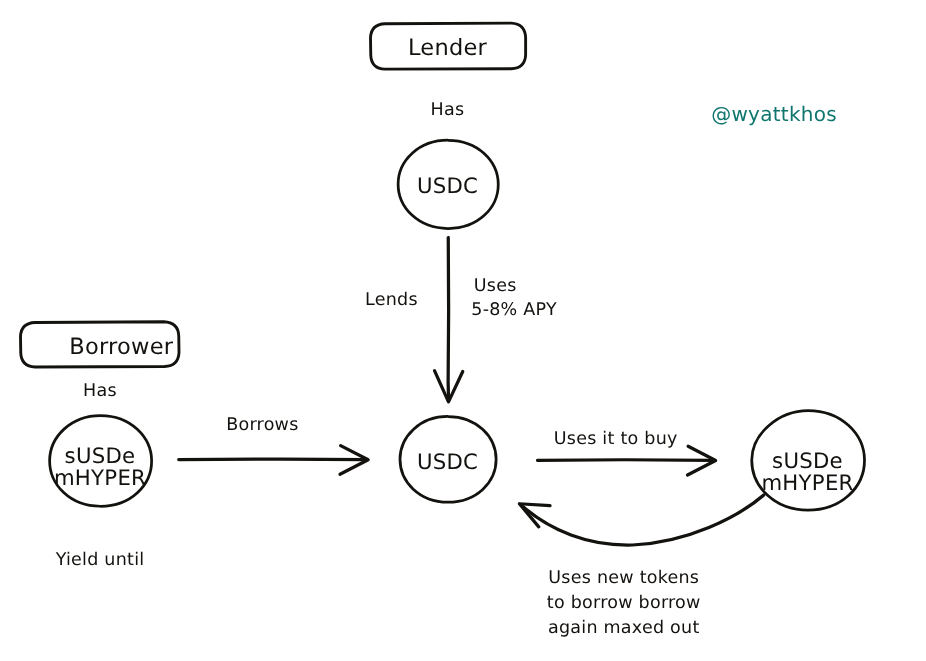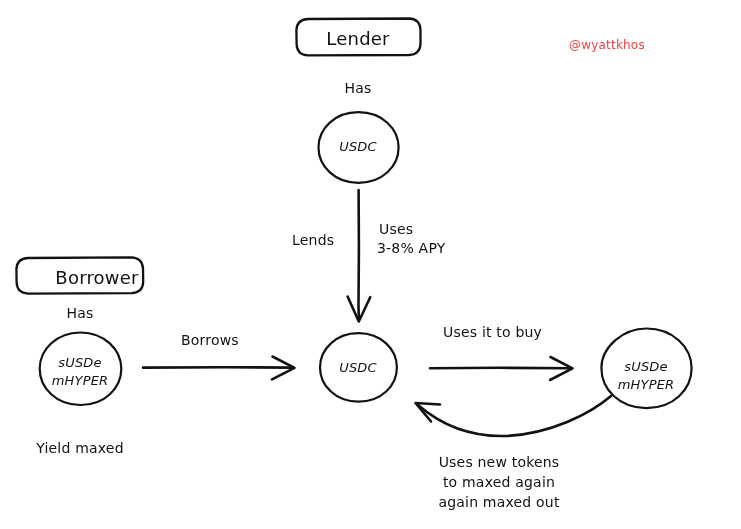--- a/index.html
+++ b/index.html
@@ -30,33 +30,33 @@
     letter-spacing: 0.2px;
     user-select: none;
   }
   .center-x {
     transform: translateX(-50%);
   }
   .box-label {
     font-size: 18px;
   }
   .node-label {
-    font-size: 13px;
+    font-size: 17px;
     text-align: center;
-    font-style: italic;
   }
   .edge-label {
     font-size: 14px;
   }
   .cap-label {
     font-size: 14px;
   }
   .handle {
-    font-size: 12px;
-    color: #ef4444;
+    font-size: 16px;
+    color: #0f766e;
+    margin-top: 44px;
   }
   .small-note {
     font-size: 14px;
   }
   .multiline {
     text-align: center;
   }
 </style>
 </head>
 <body>
@@ -94,35 +94,35 @@
 
 <div class="lbl handle" style="left:569px; top:38px;">@wyattkhos</div>
 
 <div class="lbl small-note center-x" style="left:358px; top:80px;">Has</div>
 
 <div class="lbl node-label center-x" style="left:358px; top:139px;">USDC</div>
 
 <div class="lbl edge-label" style="left:292px; top:232px;text-align:right;">Lends</div>
 
 <div class="lbl edge-label" style="left:379px; top:221px;">Uses</div>
-<div class="lbl edge-label" style="left:377px; top:240px;">3-8% APY</div>
+<div class="lbl edge-label" style="left:377px; top:240px;">5-8% APY</div>
 
 <div class="lbl box-label center-x" style="left:97px; top:266px;">Borrower</div>
 
 <div class="lbl small-note center-x" style="left:80px; top:305px;">Has</div>
 
 <div class="lbl node-label center-x" style="left:80px; top:355px;">sUSDe</div>
 <div class="lbl node-label center-x" style="left:80px; top:373px;">mHYPER</div>
 
-<div class="lbl small-note center-x" style="left:80px; top:440px;">Yield maxed</div>
+<div class="lbl small-note center-x" style="left:80px; top:440px;">Yield until</div>
 
 <div class="lbl edge-label" style="left:181px; top:332px;">Borrows</div>
 
 <div class="lbl node-label center-x" style="left:358px; top:360px;">USDC</div>
 
-<div class="lbl edge-label" style="left:443px; top:324px;">Uses it to buy</div>
+<div class="lbl edge-label" style="left:443px; top:343px;">Uses it to buy</div>
 
 <div class="lbl node-label center-x" style="left:646px; top:359px;">sUSDe</div>
 <div class="lbl node-label center-x" style="left:646px; top:377px;">mHYPER</div>
 
 <div class="lbl cap-label multiline center-x" style="left:499px; top:454px;">Uses new tokens</div>
-<div class="lbl cap-label multiline center-x" style="left:499px; top:474px;">to maxed again</div>
+<div class="lbl cap-label multiline center-x" style="left:499px; top:474px;">to borrow borrow</div>
 <div class="lbl cap-label multiline center-x" style="left:499px; top:494px;">again maxed out</div>
 
 </body></html>

